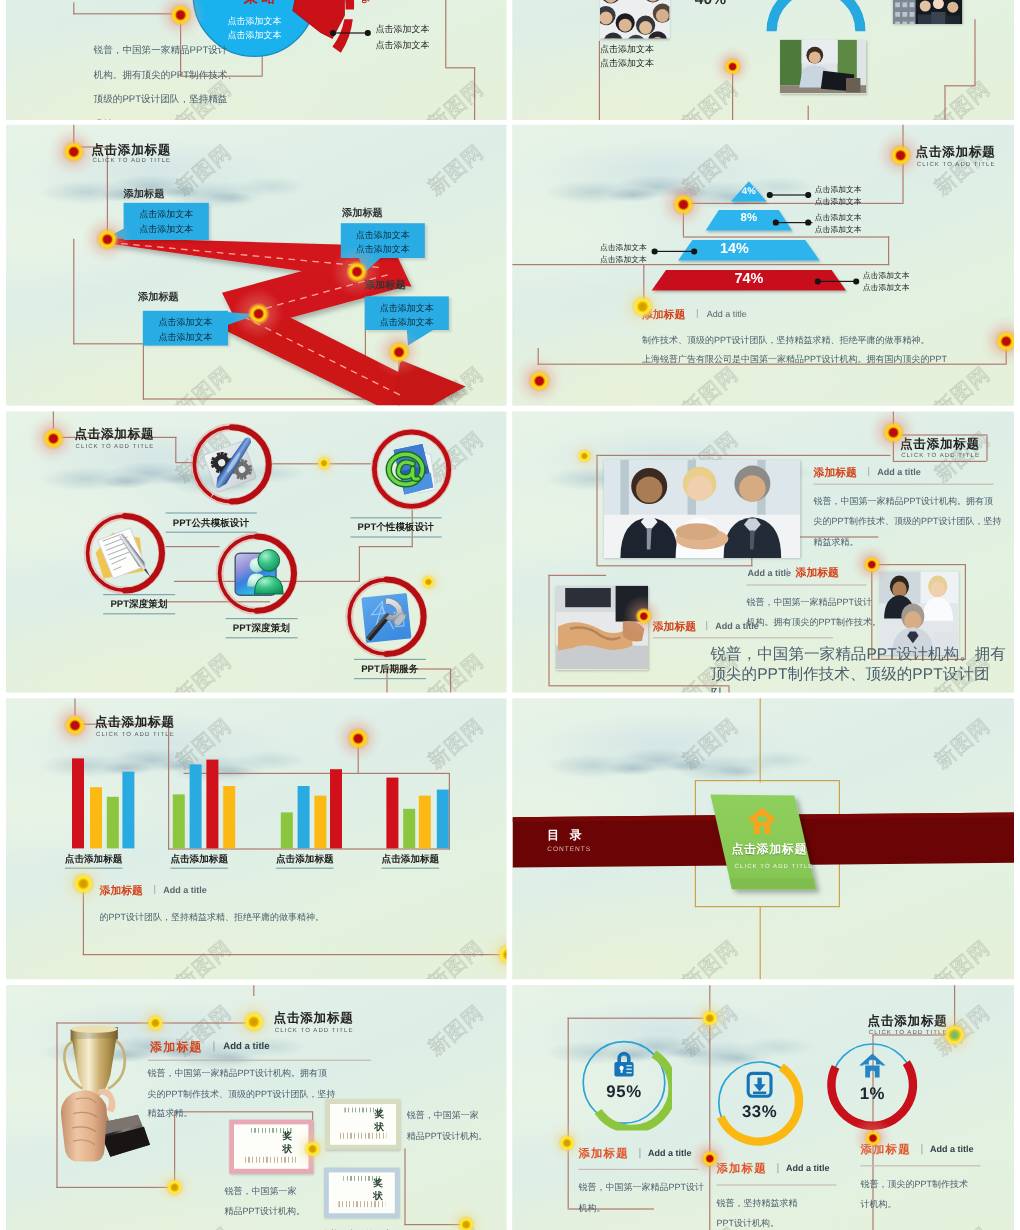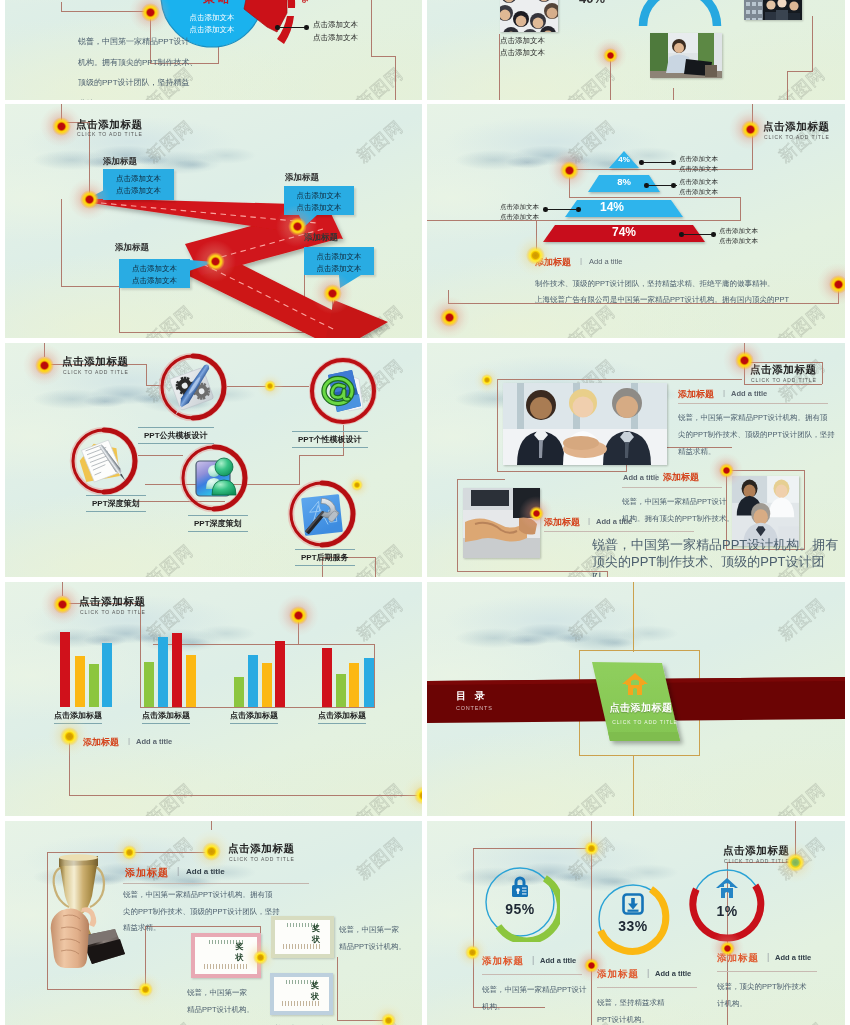--- a/index.html
+++ b/index.html
@@ -804,20 +804,21 @@
   <div class="barlabel" style="left:225px;top:128px;">点击添加标题</div>
   <div class="barlabel" style="left:313px;top:128px;">点击添加标题</div>
 
   <div class="ttl" style="left:74px;top:13px;font-size:10.5px;letter-spacing:.6px;">点击添加标题</div>
   <div class="sub" style="left:75px;top:27px;font-size:5px;">CLICK TO ADD TITLE</div>
 
   <div style="position:absolute;left:78px;top:154px;font-size:9px;font-weight:bold;color:#d4421a;">添加标题</div>
   <div style="position:absolute;left:123px;top:154px;font-size:8px;color:#9aa0a6;">|</div>
   <div style="position:absolute;left:131px;top:155px;font-size:7.5px;color:#5b666f;font-weight:bold;">Add a title</div>
   <div style="position:absolute;left:78px;top:174px;font-size:7.5px;line-height:17px;color:#4b5e6d;">
+    <div>的PPT设计团队，坚持精益求精、拒绝平庸的做事精神。</div>
   </div>
 
   <div class="dot" style="left:57px;top:22px;"></div>
   <div class="dot" style="left:293px;top:33px;"></div>
   <div class="dot y" style="left:64px;top:154px;"></div>
   <div class="dot y" style="left:418px;top:213px;"></div>
 </div>
 
 <div class="slide rc" style="left:427px;top:582px;">
   <div class="bgfx"></div>

